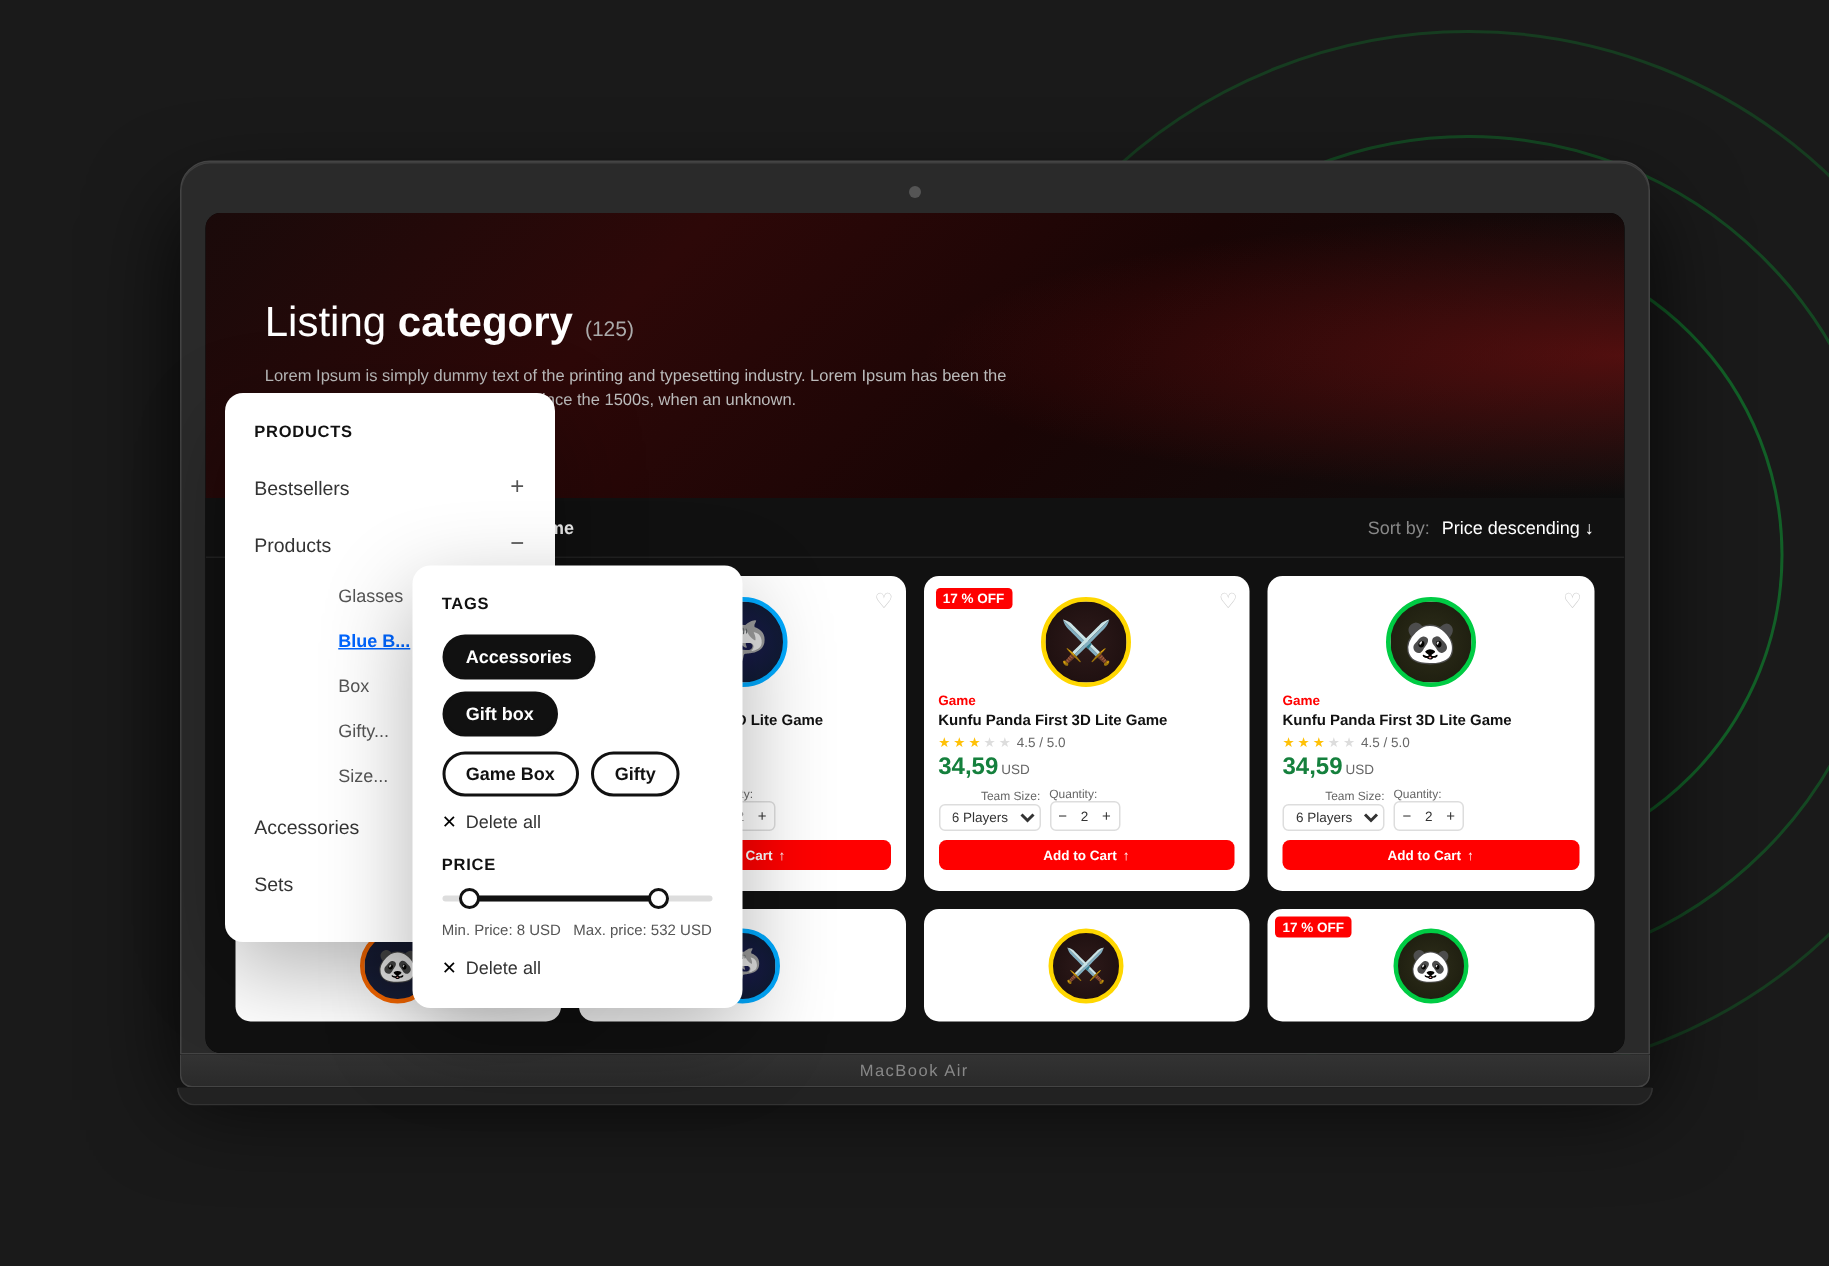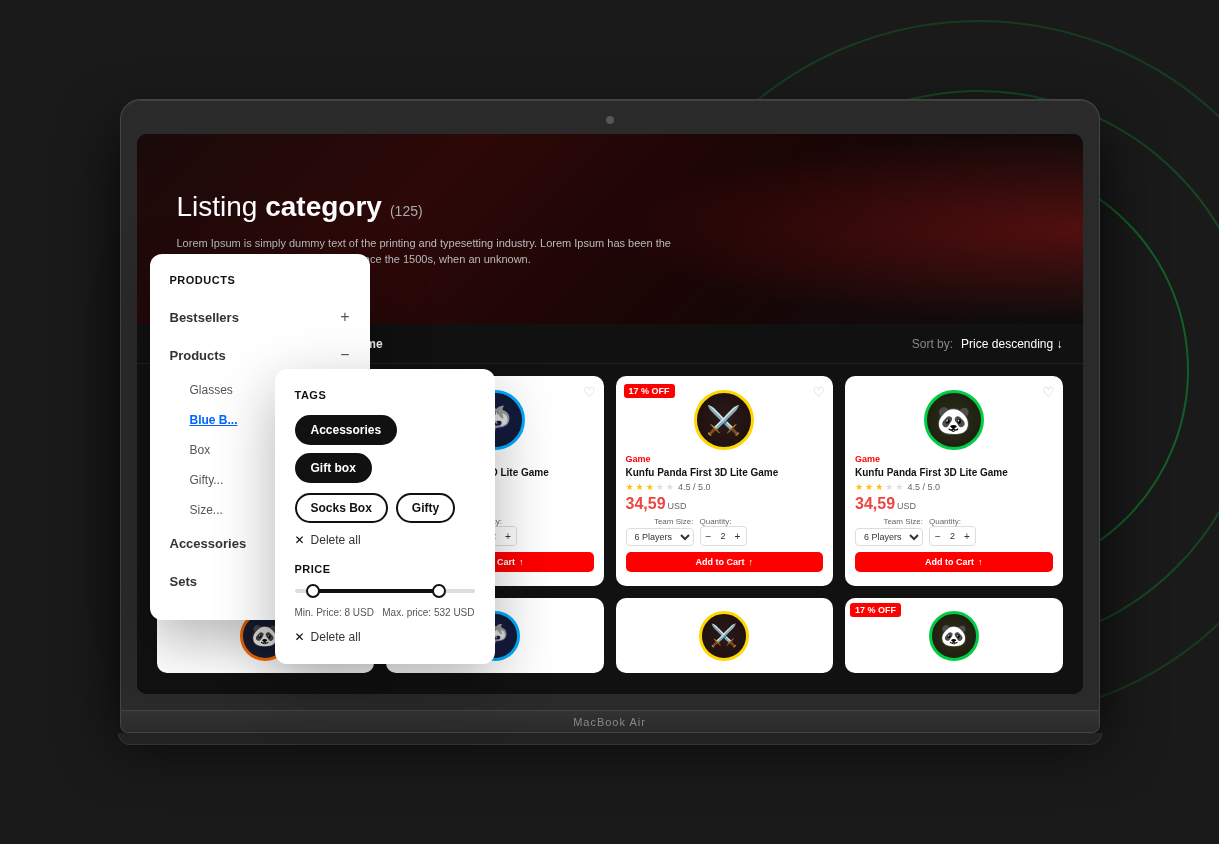--- a/index.html
+++ b/index.html
@@ -34,21 +34,21 @@
     .laptop-wrapper {
       position: relative;
       width: 980px;
       margin: 0 auto;
     }
 
     
     .laptop-outer {
       background: #2a2a2a;
       border-radius: 20px 20px 0 0;
-      padding: 16px 16px 16px 16px;
+      padding: 16px 16px 0 16px;
       box-shadow: 0 30px 60px rgba(0,0,0,0.8), inset 0 1px 0 rgba(255,255,255,0.1);
       border: 1.5px solid #444;
     }
 
     .laptop-camera {
       width: 8px;
       height: 8px;
       background: #555;
       border-radius: 50%;
       margin: 0 auto 10px;
@@ -209,21 +209,21 @@
     }
     .star { color: #ffc107; font-size: 9px; }
     .star.empty { color: #ddd; }
     .rating-text { font-size: 9px; color: #666; margin-left: 2px; }
     .price-row {
       display: flex;
       align-items: baseline;
       gap: 2px;
       margin-bottom: 4px;
     }
-    .price-main { font-size: 16px; font-weight: 800; color: #ef4444; }
+    .price-main { font-size: 16px; font-weight: 800; color: #15803d; }
     .price-currency { font-size: 9px; color: #666; text-align: right; }
     .product-options {
       display: flex;
       align-items: center;
       gap: 6px;
       margin-bottom: 6px;
     }
     .team-size-label { font-size: 8px; color: #666; text-align: right; }
     .team-size-select {
       font-size: 9px;
@@ -317,34 +317,35 @@
     .sidebar-item {
       display: flex;
       align-items: center;
       justify-content: space-between;
       padding: 10px 20px;
       cursor: pointer;
     }
     .sidebar-item-label {
       font-size: 13px;
       color: #333;
-      font-weight: 700;
+      font-weight: 400;
     }
     .sidebar-item-icon {
       font-size: 16px;
       color: #555;
       font-weight: 300;
     }
     .sidebar-sub {
       padding: 6px 20px 6px 40px;
       cursor: pointer;
     }
     .sidebar-sub-label {
       font-size: 12px;
       color: #555;
+      margin-left: 36px;
     }
     .sidebar-sub-label.active {
       color: #0066ff;
       text-decoration: underline;
       font-weight: 600;
     }
 
     
     .filter-popup {
       position: absolute;
@@ -724,21 +725,21 @@
     </div>
   </div>
 
   <div class="filter-popup">
     <div class="filter-popup-title">TAGS</div>
     <div class="tags-row">
       <div class="tag filled">Accessories</div>
       <div class="tag filled">Gift box</div>
     </div>
     <div class="tags-row">
-      <div class="tag outline">Socks Box</div>
+      <div class="tag outline">Game Box</div>
       <div class="tag outline">Gifty</div>
     </div>
 
     <div class="delete-all-row">
       <span style="font-size:12px;">✕</span>
       <span class="delete-all-text">Delete all</span>
     </div>
 
     <div class="price-section-title">PRICE</div>
 

